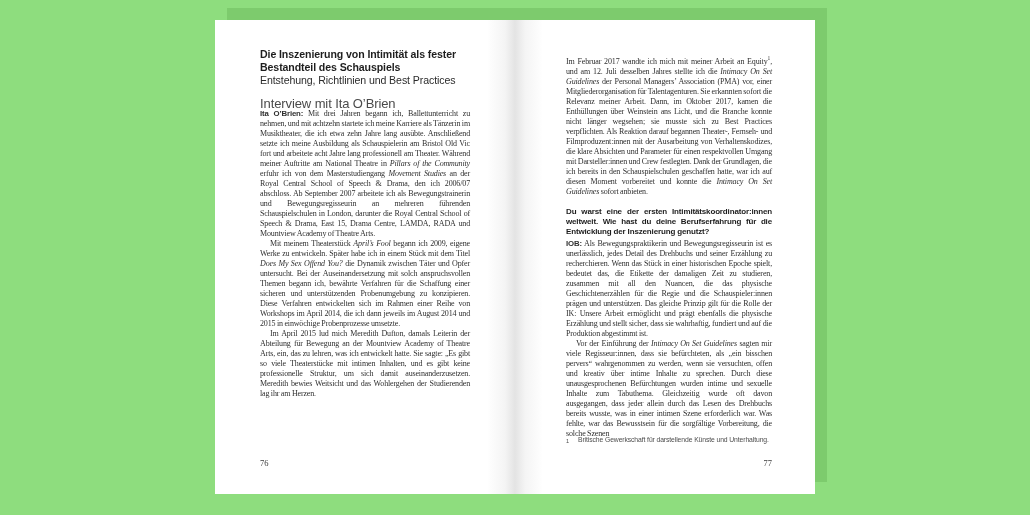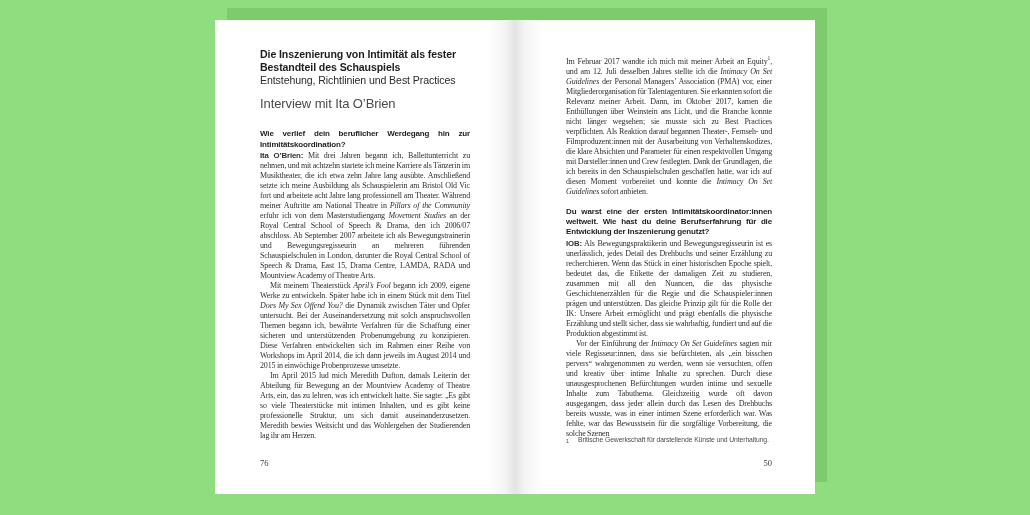--- a/index.html
+++ b/index.html
@@ -123,37 +123,36 @@
   <div class="book">
 
     <div class="page page-left">
       <div>
         <div class="title-line">Die Inszenierung von Intimität als fester</div>
         <div class="title-line">Bestandteil des Schauspiels</div>
         <div class="subtitle">Entstehung, Richtlinien und Best Practices</div>
       </div>
       <div class="byline">Interview mit Ita O’Brien</div>
 
-      <div class="question">Wie verlief dein beruflicher Werdegang hin zur Intimitätskoordination?</div>
       <p class="body"><span class="seg-b">Ita O’Brien:</span><span class="seg-n"> Mit drei Jahren begann ich, Ballettunterricht zu nehmen, und mit achtzehn startete ich meine Karriere als Tänzerin im Musiktheater, die ich etwa zehn Jahre lang ausübte. Anschließend setzte ich meine Ausbildung als Schauspielerin am Bristol Old Vic fort und arbeitete acht Jahre lang professionell am Theater. Während meiner Auftritte am National Theatre in </span><span class="seg-i">Pillars of the Community</span><span class="seg-n"> erfuhr ich von dem Masterstudiengang </span><span class="seg-i">Movement Studies</span><span class="seg-n"> an der Royal Central School of Speech &amp; Drama, den ich 2006/07 abschloss. Ab September 2007 arbeitete ich als Bewegungstrainerin und Bewegungsregisseurin an mehreren führenden Schauspielschulen in London, darunter die Royal Central School of Speech &amp; Drama, East 15, Drama Centre, LAMDA, RADA und Mountview Academy of Theatre Arts.</span></p>
       <p class="body indent"><span class="seg-n">Mit meinem Theaterstück </span><span class="seg-i">April’s Fool</span><span class="seg-n"> begann ich 2009, eigene Werke zu entwickeln. Später habe ich in einem Stück mit dem Titel </span><span class="seg-i">Does My Sex Offend You?</span><span class="seg-n"> die Dynamik zwischen Täter und Opfer untersucht. Bei der Auseinandersetzung mit solch anspruchsvollen Themen begann ich, bewährte Verfahren für die Schaffung einer sicheren und unterstützenden Probenumgebung zu konzipieren. Diese Verfahren entwickelten sich im Rahmen einer Reihe von Workshops im April 2014, die ich dann jeweils im August 2014 und 2015 in einwöchige Probenprozesse umsetzte.</span></p>
       <p class="body indent"><span class="seg-n">Im April 2015 lud mich Meredith Dufton, damals Leiterin der Abteilung für Bewegung an der Mountview Academy of Theatre Arts, ein, das zu lehren, was ich entwickelt hatte. Sie sagte: „Es gibt so viele Theaterstücke mit intimen Inhalten, und es gibt keine professionelle Struktur, um sich damit auseinanderzusetzen. Meredith bewies Weitsicht und das Wohlergehen der Studierenden lag ihr am Herzen.</span></p>
 
       <div class="pagenum pagenum-left">76</div>
     </div>
 
     <div class="page page-right">
       <p class="body"><span class="seg-n">Im Februar 2017 wandte ich mich mit meiner Arbeit an Equity</span><sup class="seg-sup">1</sup><span class="seg-n">, und am 12. Juli desselben Jahres stellte ich die </span><span class="seg-i">Intimacy On Set Guidelines</span><span class="seg-n"> der Personal Managers’ Association (PMA) vor, einer Mitgliederorganisation für Talentagenturen. Sie erkannten sofort die Relevanz meiner Arbeit. Dann, im Oktober 2017, kamen die Enthüllungen über Weinstein ans Licht, und die Branche konnte nicht länger wegsehen; sie musste sich zu Best Practices verpflichten. Als Reaktion darauf begannen Theater-, Fernseh- und Filmproduzent:innen mit der Ausarbeitung von Verhaltenskodizes, die klare Absichten und Parameter für einen respektvollen Umgang mit Darsteller:innen und Crew festlegten. Dank der Grundlagen, die ich bereits in den Schauspielschulen geschaffen hatte, war ich auf diesen Moment vorbereitet und konnte die </span><span class="seg-i">Intimacy On Set Guidelines</span><span class="seg-n"> sofort anbieten.</span></p>
 
       <div class="question q2">Du warst eine der ersten Intimitätskoordinator:innen weltweit. Wie hast du deine Berufserfahrung für die Entwicklung der Inszenierung genutzt?</div>
       <p class="body"><span class="seg-b">IOB:</span><span class="seg-n"> Als Bewegungspraktikerin und Bewegungsregisseurin ist es unerlässlich, jedes Detail des Drehbuchs und seiner Erzählung zu recherchieren. Wenn das Stück in einer historischen Epoche spielt, bedeutet das, die Etikette der damaligen Zeit zu studieren, zusammen mit all den Nuancen, die das physische Geschichtenerzählen für die Regie und die Schauspieler:innen prägen und unterstützen. Das gleiche Prinzip gilt für die Rolle der IK: Unsere Arbeit ermöglicht und prägt ebenfalls die physische Erzählung und stellt sicher, dass sie wahrhaftig, fundiert und auf die Produktion abgestimmt ist.</span></p>
       <p class="body indent"><span class="seg-n">Vor der Einführung der </span><span class="seg-i">Intimacy On Set Guidelines</span><span class="seg-n"> sagten mir viele Regisseur:innen, dass sie befürchteten, als „ein bisschen pervers“ wahrgenommen zu werden, wenn sie versuchten, offen und kreativ über intime Inhalte zu sprechen. Durch diese unausgesprochenen Befürchtungen wurden intime und sexuelle Inhalte zum Tabuthema. Gleichzeitig wurde oft davon ausgegangen, dass jeder allein durch das Lesen des Drehbuchs bereits wusste, was in einer intimen Szene erforderlich war. Was fehlte, war das Bewusstsein für die sorgfältige Vorbereitung, die solche Szenen</span></p>
 
       <div class="footnote">
         <span class="fn-marker">1</span>
         <span class="fn-text">Britische Gewerkschaft für darstellende Künste und Unterhaltung.</span>
       </div>
-      <div class="pagenum pagenum-right">50</div>
+      <div class="pagenum pagenum-right">77</div>
     </div>
 
     <div class="gutter"></div>
   </div>
 </div>
 
 </body></html>

